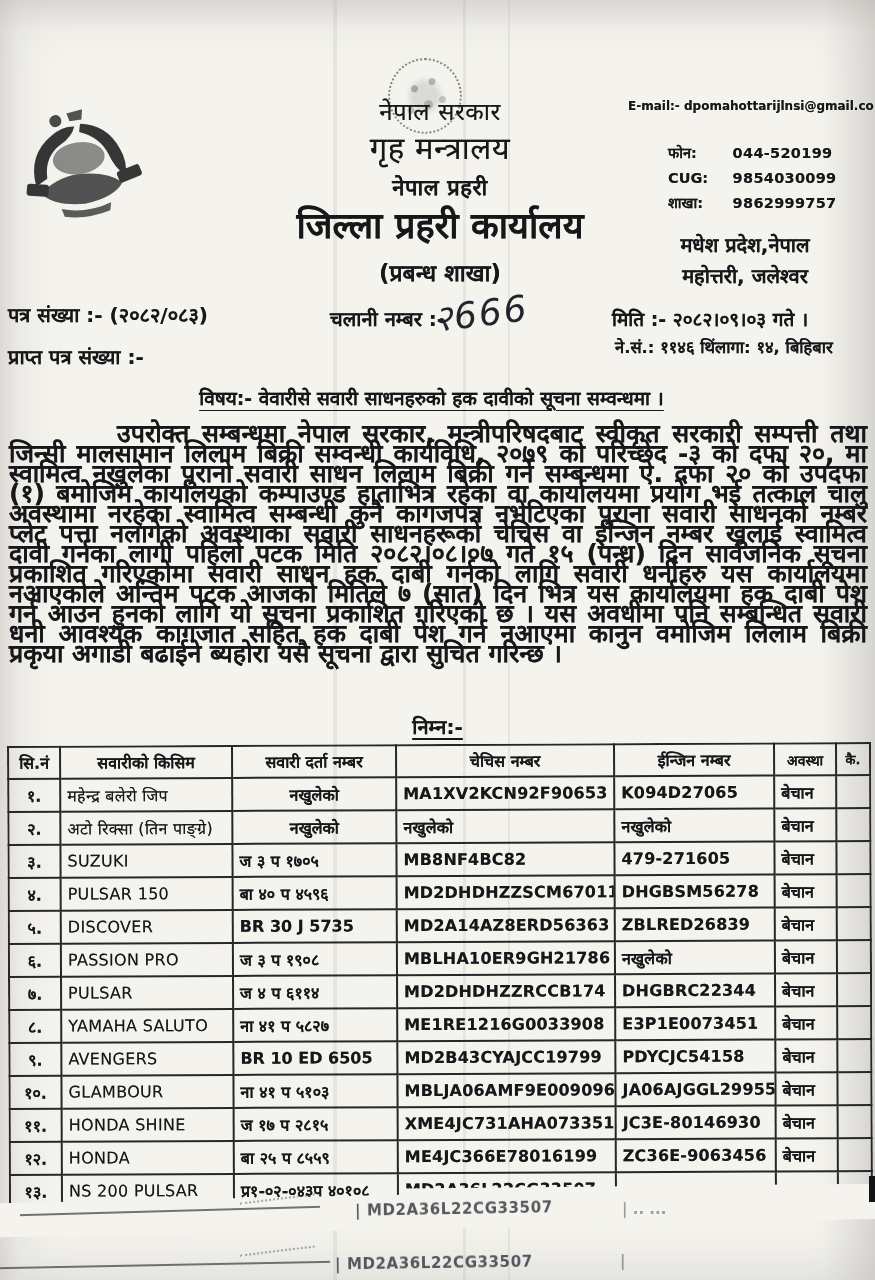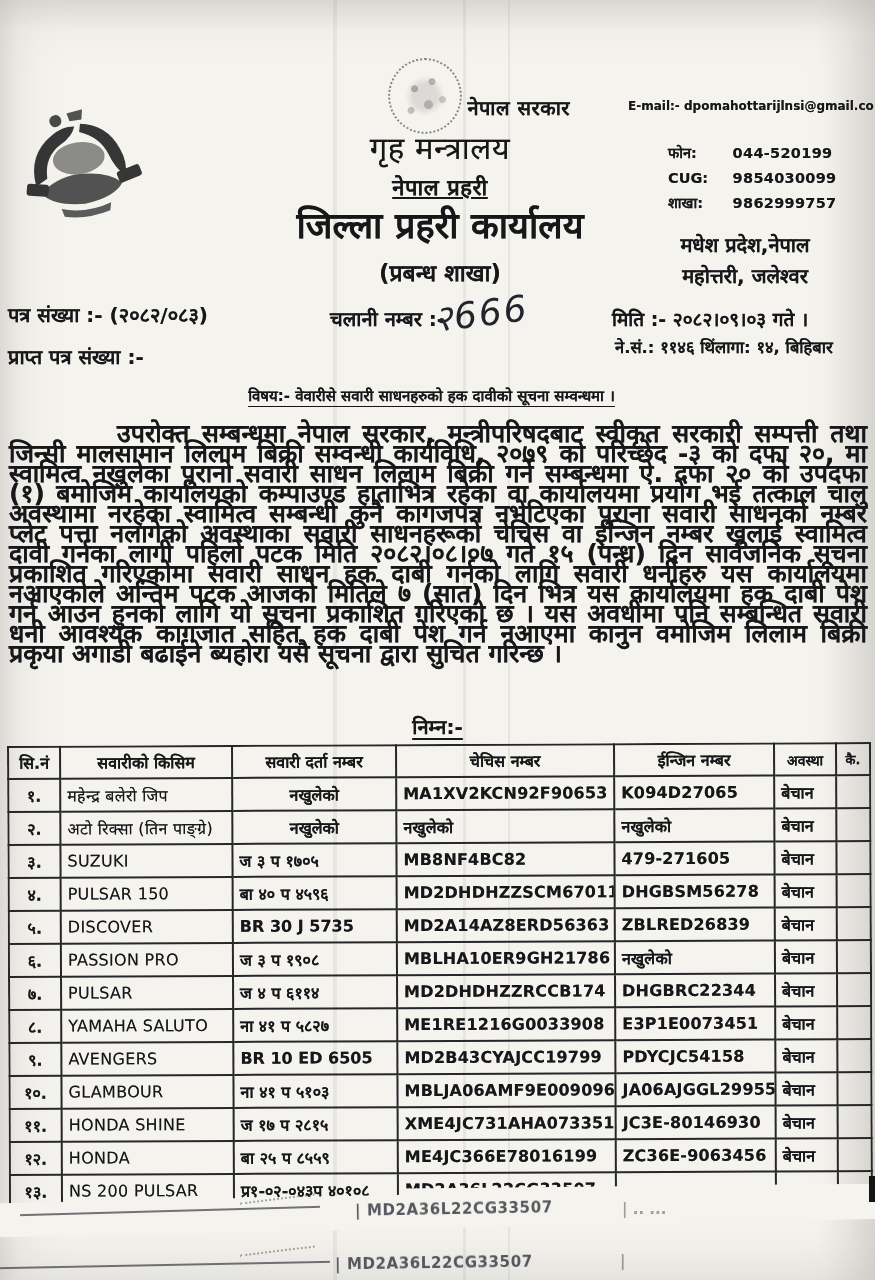--- a/index.html
+++ b/index.html
@@ -85,23 +85,23 @@
         <rect x="100" y="72" width="24" height="12" rx="3" transform="rotate(-14 112 78)"></rect>
         <path d="M40,104 Q64,112 90,104 L88,112 Q64,118 42,112 Z" opacity="0.8"></path>
         <circle cx="46" cy="16" r="6" opacity="0.9"></circle>
         <path d="M58,10 L74,8 L72,18 L60,18 Z" opacity="0.85"></path>
       </g>
     </svg>
   </div>
 
   <div class="abs emblem-dotted" style="left:388px;top:58px;width:70px;height:72px;"></div>
 
-  <div class="abs ctr ink hline" style="left:310px;top:94px;width:260px;font-size:20px;font-weight:700;text-align:right;">नेपाल सरकार</div>
+  <div class="abs ctr ink hline" style="left:310px;top:94px;width:260px;font-size:24px;font-weight:400;">नेपाल सरकार</div>
   <div class="abs ctr ink hline" style="left:290px;top:126px;width:300px;font-size:31px;font-weight:400;">गृह मन्त्रालय</div>
-  <div class="abs ctr ink hline" style="left:320px;top:171px;width:240px;font-size:22px;font-weight:700;text-decoration:underline;">नेपाल प्रहरी</div>
+  <div class="abs ctr ink hline" style="left:320px;top:171px;width:240px;font-size:22px;font-weight:700;">नेपाल प्रहरी</div>
   <div class="abs ctr ink" style="left:300px;top:256px;width:280px;font-size:23px;font-weight:700;">(प्रबन्ध शाखा)</div>
   <div class="abs ctr ink" style="left:215px;top:200px;width:450px;font-size:36px;font-weight:700;">जिल्ला प्रहरी कार्यालय</div>
 
   <div class="abs ink b" style="left:628px;top:99px;font-size:12px;">E-mail:- dpomahottarijlnsi@gmail.co</div>
   <div class="abs" style="left:668px;top:141px;">
     <div class="contact-row ink">
       <span class="lbl">फोन:</span>
       <span class="val">044-520199</span>
     </div>
     <div class="contact-row ink">
@@ -116,21 +116,21 @@
   <div class="abs ctr ink b" style="left:625px;top:231px;width:240px;font-size:20px;">मधेश प्रदेश,नेपाल</div>
   <div class="abs ctr ink b" style="left:625px;top:262px;width:240px;font-size:20px;">महोत्तरी, जलेश्वर</div>
 
   <div class="abs ink b" style="left:8px;top:301px;font-size:20px;">पत्र संख्या :- (२०८२/०८३)</div>
   <div class="abs ink b" style="left:330px;top:305px;font-size:20px;">चलानी नम्बर :-</div>
   <div class="abs handwrite" style="left:433px;top:288px;">२666</div>
   <div class="abs ink b" style="left:612px;top:306px;font-size:19px;">मिति :- २०८२।०९।०३ गते ।</div>
   <div class="abs ink b" style="left:598px;top:335px;font-size:16.5px;margin-left:17px;">ने.सं.: ११४६ थिंलागा: १४, बिहिबार</div>
   <div class="abs ink b" style="left:8px;top:343px;font-size:20px;">प्राप्त पत्र संख्या :-</div>
 
-  <div class="abs ctr ink b subject" style="left:0;right:12px;margin:auto;top:385px;width:600px;font-size:15px;">विषय:- वेवारीसे सवारी साधनहरुको हक दावीको सूचना सम्वन्धमा ।</div>
+  <div class="abs ctr ink b subject" style="left:0;right:12px;margin:auto;top:385px;width:600px;font-size:19px;">विषय:- वेवारीसे सवारी साधनहरुको हक दावीको सूचना सम्वन्धमा ।</div>
 
   <div class="abs ink sb bodytext" style="left:9px;top:424px;width:858px;">उपरोक्त सम्बन्धमा नेपाल सरकार, मन्त्रीपरिषदबाट स्वीकृत सरकारी सम्पत्ती तथा जिन्सी मालसामान लिलाम बिक्री सम्वन्धी कार्यविधि, २०७९ को परिच्छेद -३ को दफा २०, मा स्वामित्व नखुलेका पुरानो सवारी साधन लिलाम बिक्री गर्ने सम्बन्धमा ऐ. दफा २० को उपदफा (१) बमोजिम कार्यालयको कम्पाउण्ड हाताभित्र रहेका वा कार्यालयमा प्रयोग भई तत्काल चालु अवस्थामा नरहेका स्वामित्व सम्बन्धी कुनै कागजपत्र नभेटिएका पुराना सवारी साधनको नम्बर प्लेट पत्ता नलागेको अवस्थाका सवारी साधनहरूको चेचिस वा ईन्जिन नम्बर खुलाई स्वामित्व दावी गर्नका लागी पहिलो पटक मिति २०८२।०८।०७ गते १५ (पन्ध्र) दिन सार्वजनिक सूचना प्रकाशित गरिएकोमा सवारी साधन हक दाबी गर्नको लागि सवारी धनीहरु यस कार्यालयमा नआएकोले अन्तिम पटक आजको मितिले ७ (सात) दिन भित्र यस कार्यालयमा हक दाबी पेश गर्न आउन हुनको लागि यो सूचना प्रकाशित गरिएको छ । यस अवधीमा पनि सम्बन्धित सवारी धनी आवश्यक कागजात सहित हक दाबी पेश गर्न नआएमा कानुन वमोजिम लिलाम बिक्री प्रकृया अगाडी बढाईने ब्यहोरा यसै सूचना द्वारा सुचित गरिन्छ ।</div>
 
   <div class="abs ctr ink b nimna" style="left:0;right:0;margin:auto;top:713px;width:120px;font-size:20px;">निम्न:-</div>
 
   <div class="abs table-wrap" style="left:8px;top:744px;width:864px;height:458px;">
     <table class="veh ink">
       <colgroup>
         <col style="width:52px">
           <col style="width:172px">

